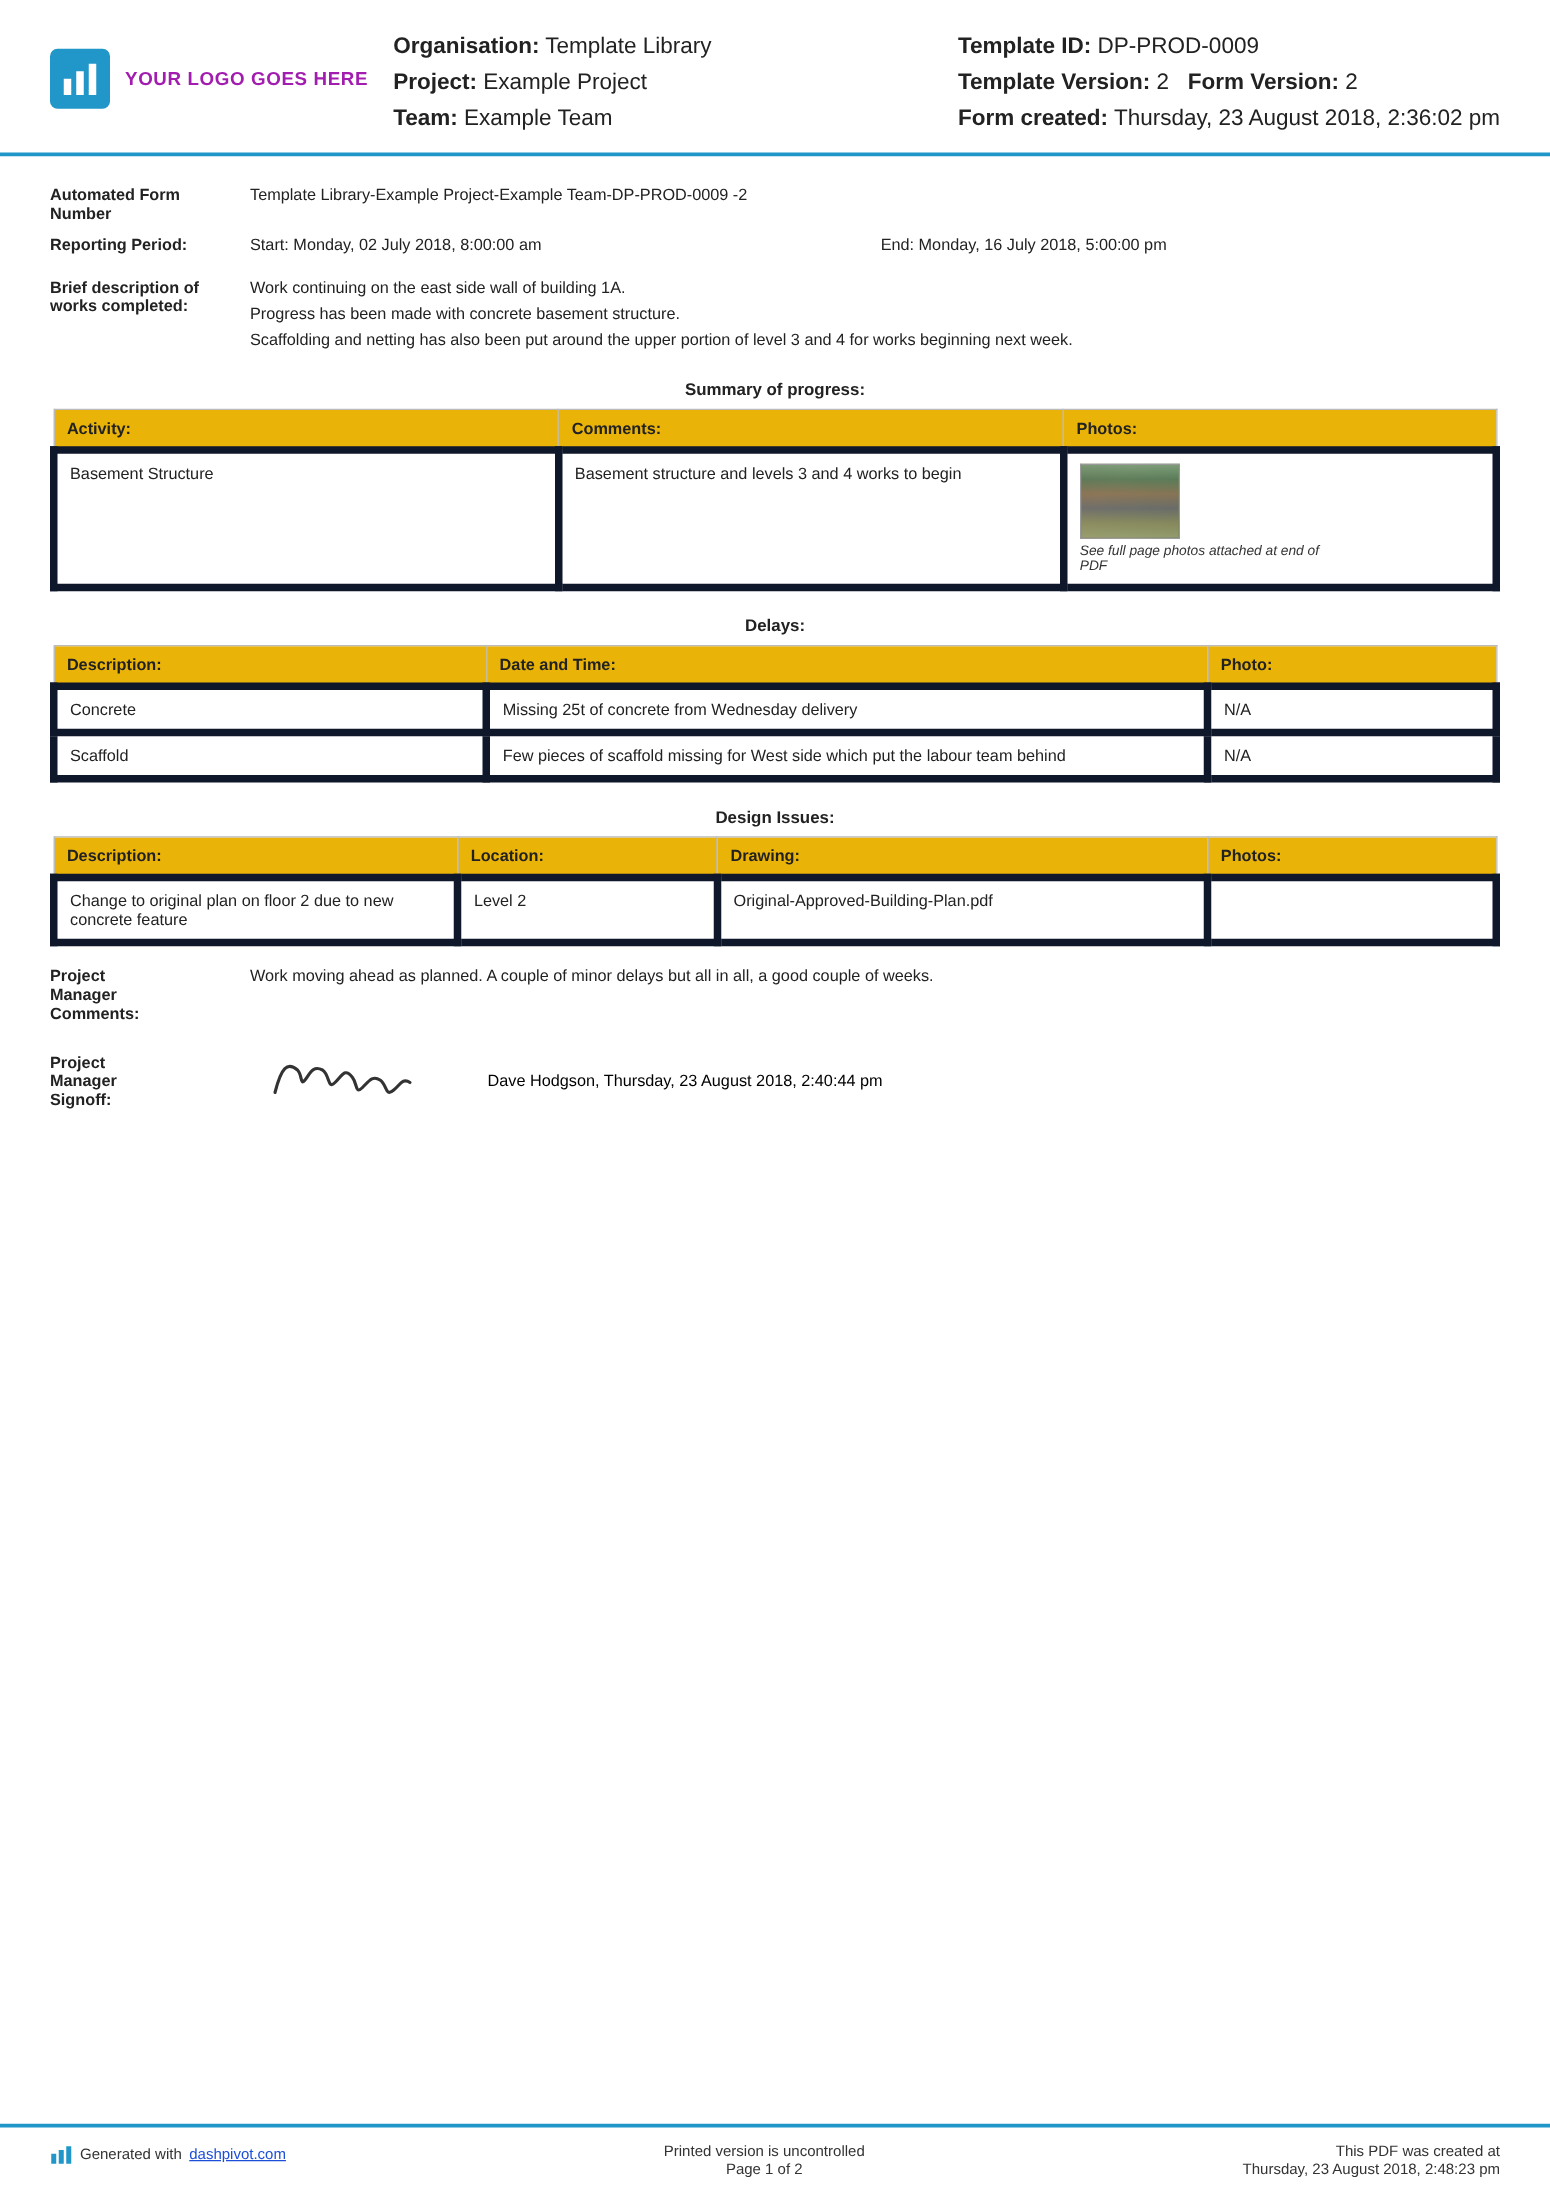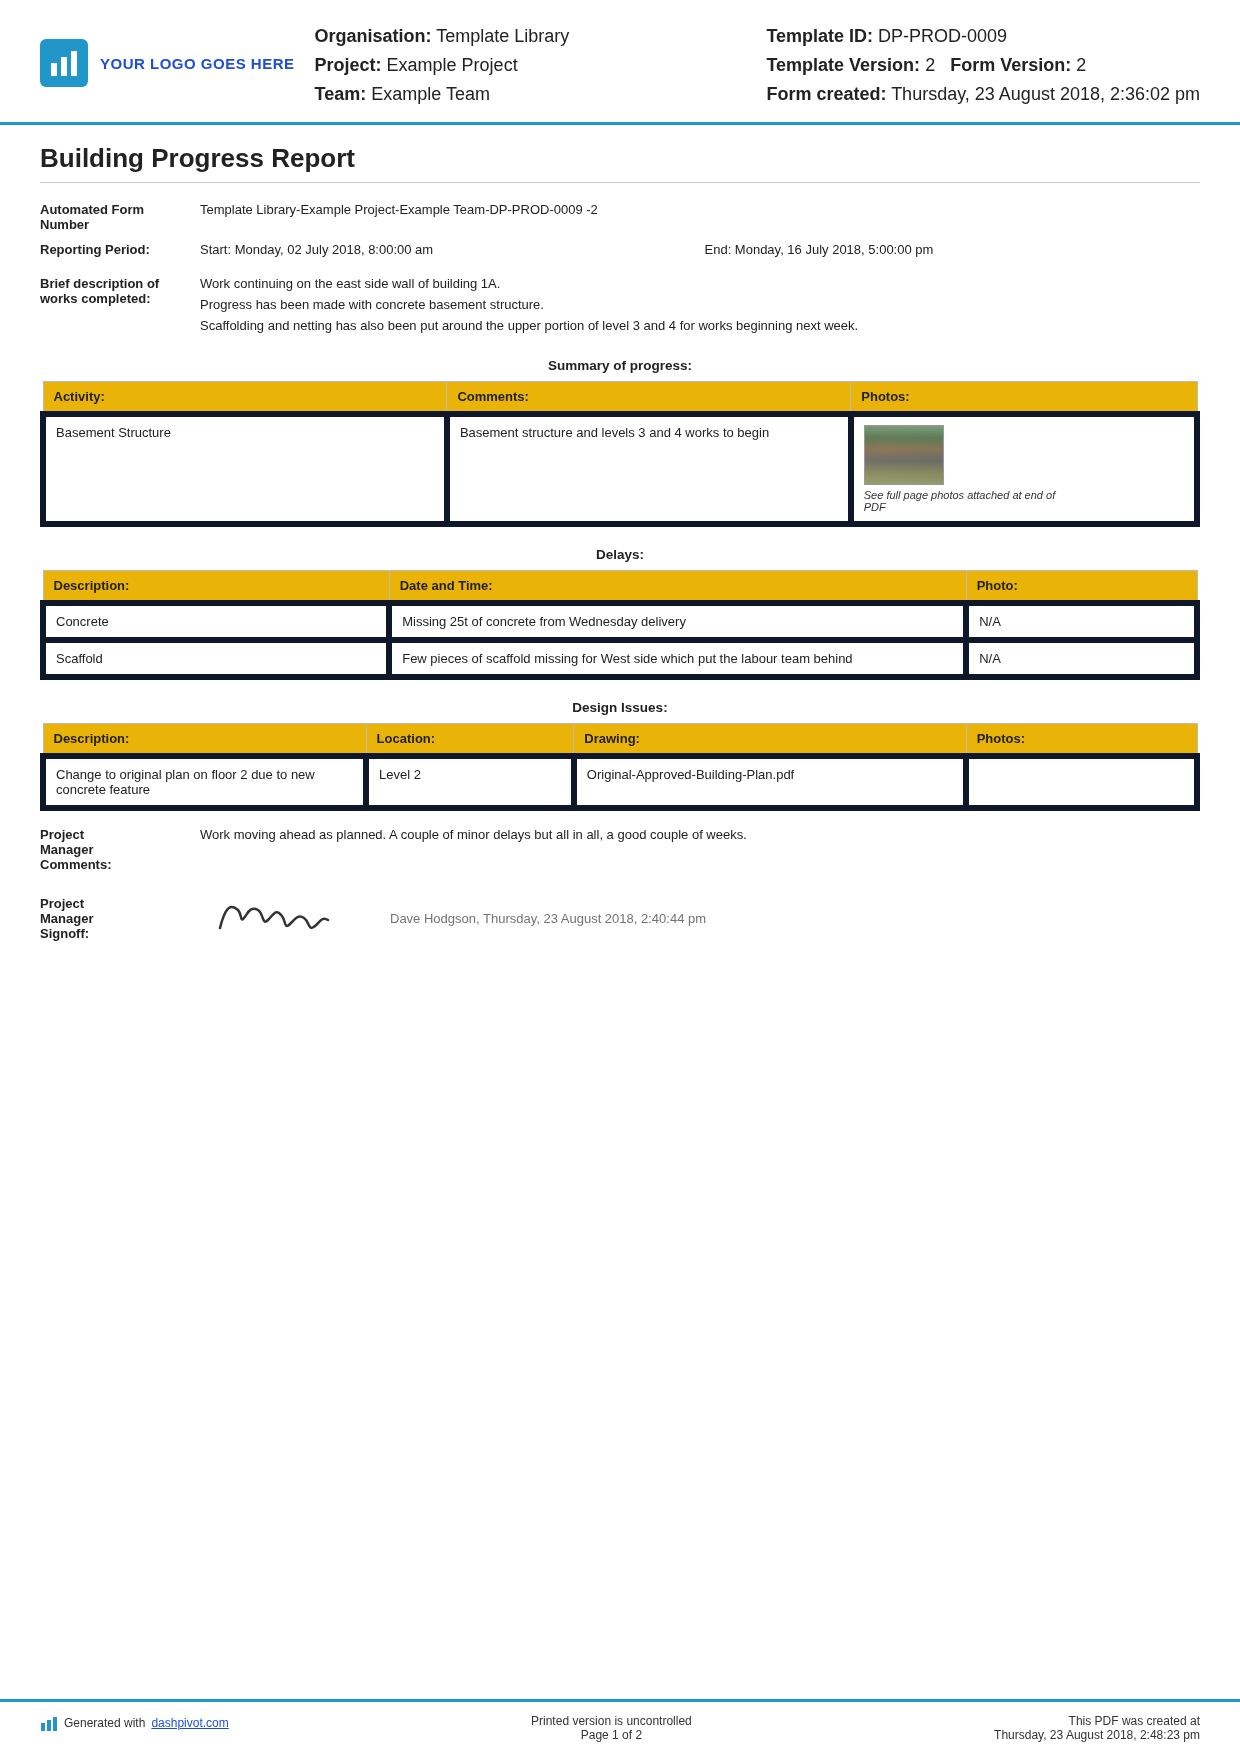--- a/index.html
+++ b/index.html
@@ -50,21 +50,21 @@
     }
 
     .logo-icon svg {
       width: 32px;
       height: 32px;
     }
 
     .logo-text {
       font-size: 15px;
       font-weight: bold;
-      color: #1d4ed8;
+      color: #a21caf;
       text-transform: uppercase;
       letter-spacing: 0.5px;
       white-space: nowrap;
     }
 
     .header-meta {
       display: flex;
       flex: 1;
       justify-content: space-between;
       align-items: flex-start;
@@ -221,21 +221,21 @@
     .signature-img {
       width: 150px;
       height: 60px;
       display: flex;
       align-items: center;
       justify-content: center;
     }
 
     .signature-text {
       font-size: 13px;
-      color: #737373;
+      color: #000000;
     }
 
     
     .footer {
       border-top: 3px solid #2196c8;
       padding: 12px 40px;
       display: flex;
       flex-direction: row;
       justify-content: space-between;
       align-items: flex-start;
@@ -315,21 +315,20 @@
         <div>
           <span class="header-meta-label">Form created:</span>
           <span>Thursday, 23 August 2018, 2:36:02 pm</span>
         </div>
       </div>
     </div>
   </div>
 
   <div class="content">
 
-    <div class="report-title">Building Progress Report</div>
 
     <table class="info-table">
       <tbody>
           <tr>
         <td class="info-label">Automated Form Number</td>
         <td class="info-value" colspan="2">Template Library-Example Project-Example Team-DP-PROD-0009   -2</td>
       </tr>
       <tr class="reporting-row">
         <td class="info-label">Reporting Period:</td>
         <td class="info-value">Start: Monday, 02 July 2018, 8:00:00 am</td>

